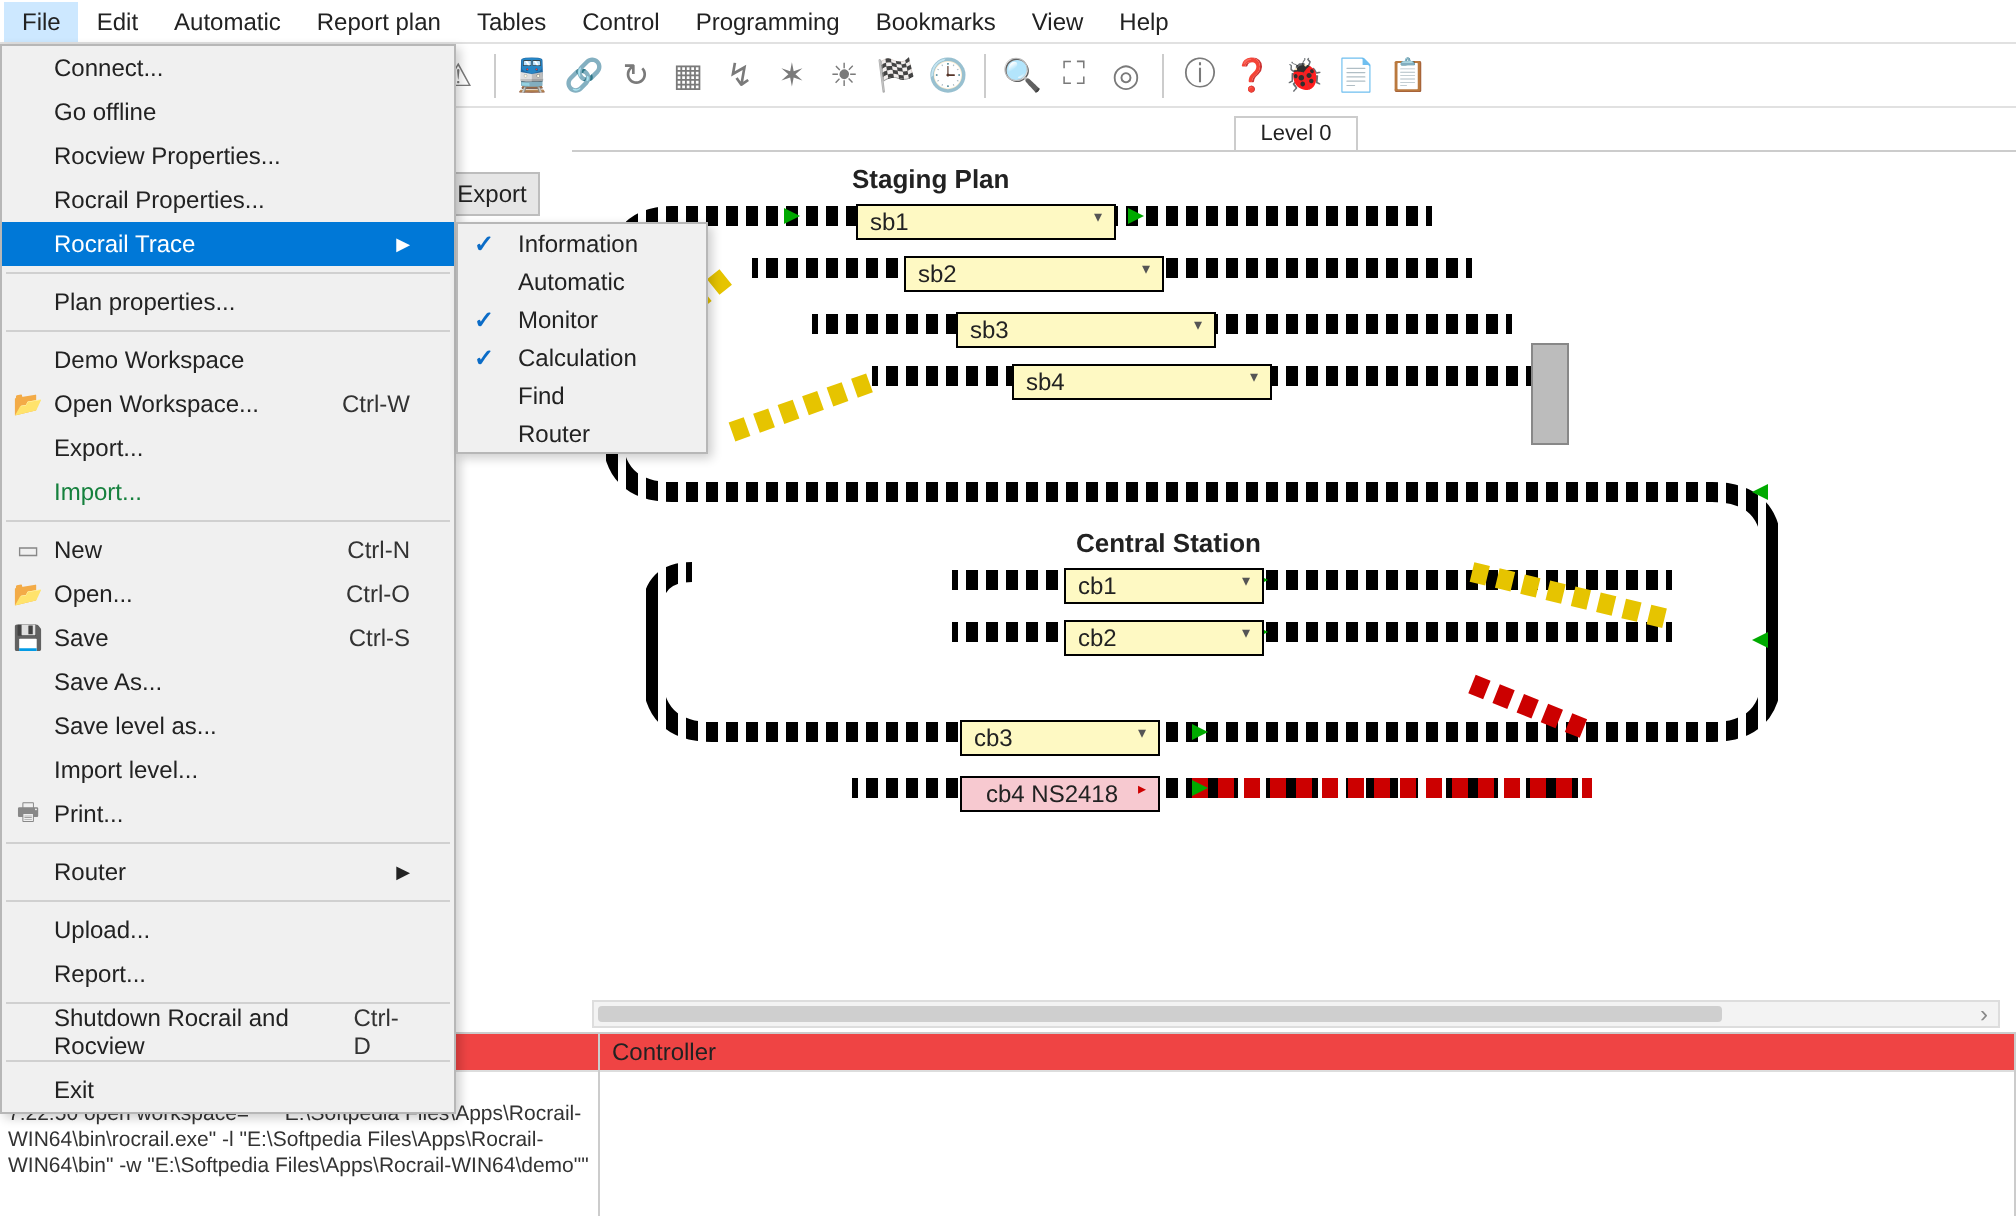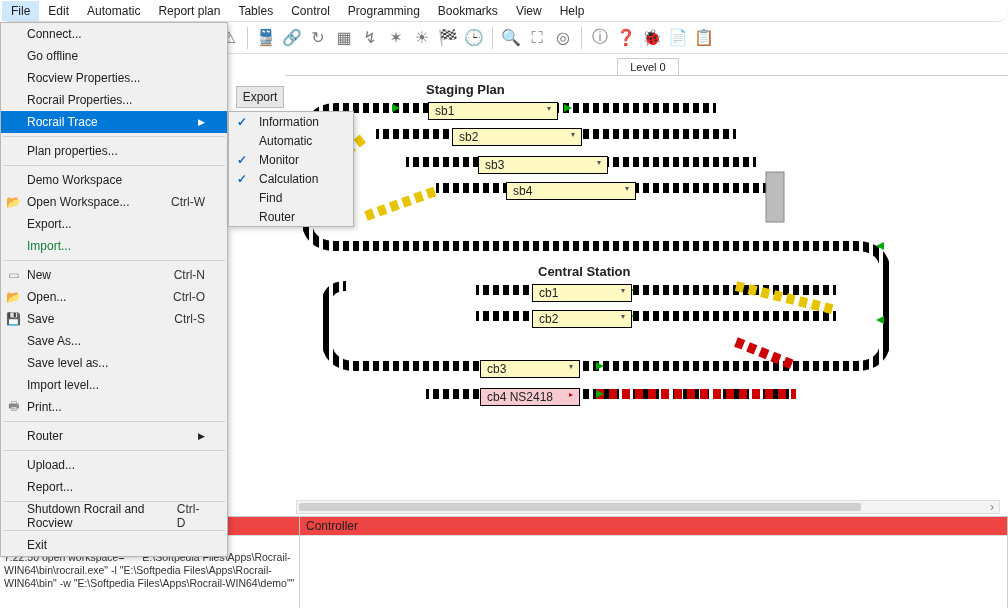--- a/index.html
+++ b/index.html
@@ -1,47 +1,47 @@
 <!DOCTYPE html>
 <html><head>
 <meta charset="utf-8">
 <style>
 * { box-sizing: border-box; margin: 0; padding: 0; font-family: "Segoe UI", Tahoma, sans-serif; font-size: 12px; }
 body { width: 1008px; height: 608px; background: #fff; overflow: hidden; position: relative; color: #222; }
 
-.menubar { display: flex; height: 22px; align-items: center; border-bottom: 1px solid #e1e1e1; padding-left: 2px; border-radius: 10px; }
+.menubar { display: flex; height: 22px; align-items: center; border-bottom: 1px solid #e1e1e1; padding-left: 2px; }
 .menubar span { padding: 3px 9px; }
 
 .toolbar { display: flex; height: 32px; align-items: center; border-bottom: 1px solid #e1e1e1; padding: 0 4px; gap: 6px; color: #888; }
 .toolbar .sep { width: 1px; height: 22px; background: #ccc; margin: 0 2px; }
 .toolbar svg, .toolbar .glyph { width: 20px; height: 20px; display:flex; align-items:center; justify-content:center; font-size:16px; color:#7a7a7a; }
 
 .dropdown-file { position: absolute; top: 22px; left: 0; width: 228px; background: #f0f0f0; border:1px solid #b7b7b7; box-shadow: 2px 2px 5px rgba(0,0,0,.2); z-index: 20; }
 .dropdown-file .item { display:flex; align-items:center; height: 22px; padding: 0 22px 0 26px; position:relative; }
 .dropdown-file .item .icon-slot { position:absolute; left:4px; width:18px; height:18px; display:flex; align-items:center; justify-content:center; color:#888;}
 .dropdown-file .item .shortcut { margin-left:auto; color:#333; }
 .dropdown-file .item .arrow { margin-left:auto; }
 .dropdown-file .sep { height:1px; background:#d0d0d0; margin: 3px 2px; }
 .dropdown-file .disabled { color:#15803d; }
 .dropdown-file .highlight { background:#0078d7; color:#fff; }
 .dropdown-file .highlight .shortcut,.dropdown-file .highlight .arrow{color:#fff;}
 
 .dropdown-sub { position: absolute; top: 22px; left: 228px; width: 126px; background: #f0f0f0; border:1px solid #b7b7b7; box-shadow: 2px 2px 5px rgba(0,0,0,.2); z-index: 21; }
 .dropdown-sub .item { display:flex; align-items:center; height: 19px; padding: 0 16px 0 30px; position:relative; }
 .dropdown-sub .check { position:absolute; left: 8px; color:#0b6cc7; font-weight:bold; }
-.export-btn { position:absolute; top:86px; left:236px; width:48px; height:22px; background:#e6e6e6; border:1px solid #bdbdbd; font-size:12px; text-align:center; line-height:20px; z-index:2; }
+.export-btn { position:absolute; top:86px; left:222px; width:48px; height:22px; background:#e6e6e6; border:1px solid #bdbdbd; font-size:12px; text-align:center; line-height:20px; z-index:2; }
 
 .tab-strip { position:absolute; top:54px; left:286px; right:0; height:22px; border-bottom:1px solid #ccc; display:flex; align-items:flex-end;justify-content:center;}
 .tab-strip .tab { background:#fff; border:1px solid #ccc; border-bottom:none; padding:2px 12px; font-size:11px; margin-left:2px;}
 
 .plan-area { position:absolute; top:76px; left:296px; right:8px; bottom:106px; background:#fff; overflow:hidden; }
 .plan-area .title { text-align:center; font-weight:bold; font-size:13px; }
 
 .block { position:absolute; background:#fef9c3; border:1px solid #000; font-size:11px; padding:1px 6px; }
-.block.pink { background:#f7c9d0; }
+.block.pink { background:#f7c9d0;text-align:center; }
 .block .sel { float:right; font-size:8px; color:#555; margin-left:4px; }
 
 .hscroll { position:absolute; left:296px; right:8px; bottom:94px; height:14px; background:#f3f3f3; border:1px solid #ddd;}
 .hscroll .thumb { position:absolute; left:2px; top:2px; bottom:2px; width:80%; background:#cfcfcf; border-radius:2px;}
 .hscroll .arr { position:absolute; top:0; bottom:0; width:14px; display:flex; align-items:center; justify-content:center; color:#888;}
 .hscroll .arr.l{left:0;} .hscroll .arr.r{right:0;}
 
 .bottom-panels { position:absolute; left:0; right:0; bottom:0; height:92px; display:flex; border-top:1px solid #ccc;}
 .panel { flex:0 0 auto; border-right:1px solid #ccc; display:flex; flex-direction:column;}
 .panel-l { width:300px; }

